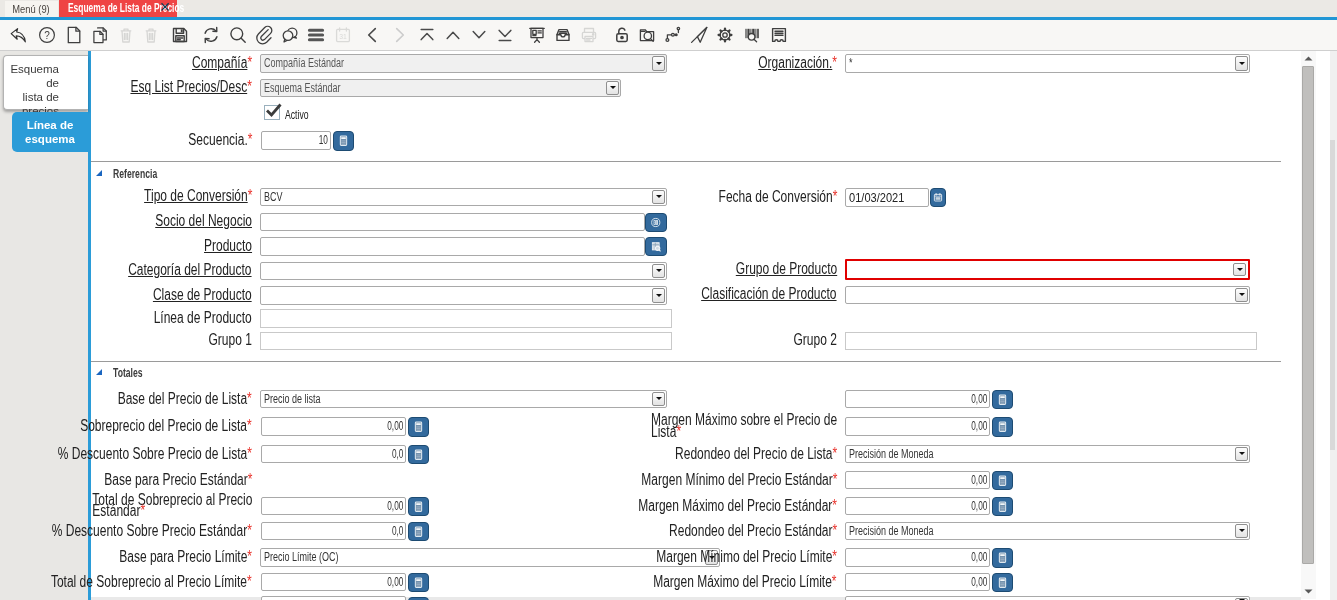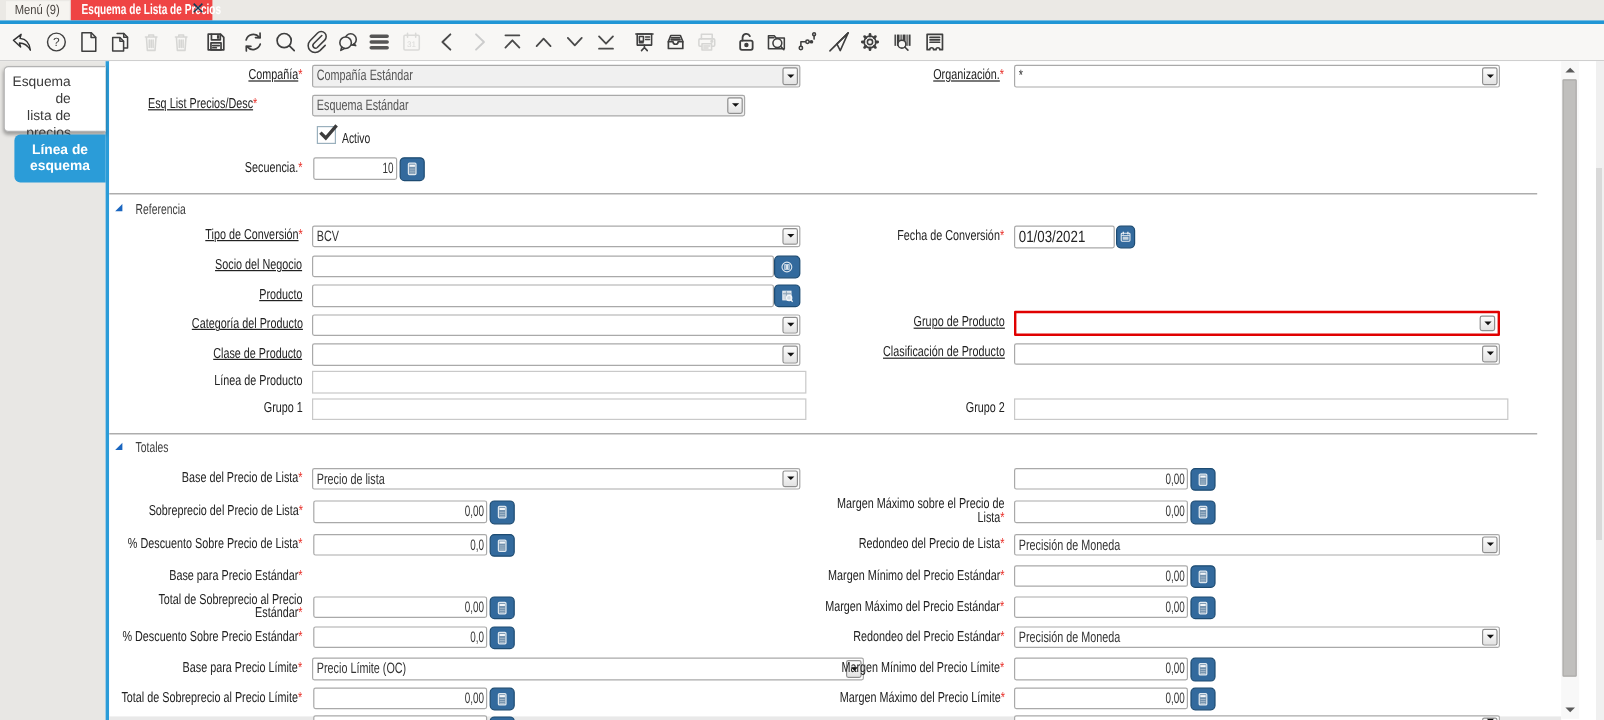--- a/index.html
+++ b/index.html
@@ -24,38 +24,38 @@
 #btab{position:absolute;left:12px;top:112px;width:76px;height:40px;background:#2b9cd8;border-radius:5px 0 0 5px;
  color:#fff;font-size:11.5px;font-weight:bold;line-height:14px;text-align:center;padding-top:6px}
 
 #content{position:absolute;left:91px;top:51px;width:1239px;height:549px;background:#fff}
 
 #sbtrack{position:absolute;left:1301px;top:51px;width:15px;height:548px;background:#f8f8f8}
 #sbthumb{position:absolute;left:1302px;top:66px;width:12px;height:498px;background:#c0bfbd;border:1px solid #aaa9a7;border-radius:1px}
 #ostrip{position:absolute;left:1330px;top:51px;width:7px;height:549px;background:#f0f0f0}
 #othumb{position:absolute;left:1330px;top:140px;width:5px;height:310px;background:#d9d9d9}
 
-.lb{position:absolute;font-size:12px;color:#222;text-align:right;line-height:11.5px;white-space:nowrap}
+.lb{position:absolute;font-size:16px;color:#222;line-height:11.5px;white-space:nowrap}
 .lb .sx{display:inline-block;transform:scaleX(0.75);transform-origin:100% 50%;}
 .sxl{display:inline-block;transform:scaleX(0.72);transform-origin:0 50%;white-space:nowrap}
 .st{color:#e8312a}
 .un{text-decoration:underline;text-underline-offset:1px}
 .fd{position:absolute;background:#fff;border:1px solid #a9a9a9;border-radius:2px;font-size:12.5px;color:#333}
 .fd .vt{position:absolute;left:3px;top:50%;transform:translateY(-50%) scaleX(0.72);transform-origin:0 50%;white-space:nowrap}
 .fd .vr{position:absolute;right:2px;top:50%;transform:translateY(-50%) scaleX(0.66);transform-origin:100% 50%;white-space:nowrap}
 .fd .vd{position:absolute;left:3px;top:50%;transform:translateY(-50%) scaleX(0.82);transform-origin:0 50%;white-space:nowrap;font-size:13.5px;color:#222}
 .ro{background:#f0f0f0;color:#555}
 .pl{border:1px solid #c9c9c9;border-radius:0}
 .cab{position:absolute;right:1px;top:1px;bottom:1px;width:13px;background:linear-gradient(#fdfdfd,#e3e3e3);
  border:1px solid #8f8f8f;border-radius:2px}
 .cab i{position:absolute;left:50%;top:50%;margin-left:-3px;margin-top:-1.5px;width:0;height:0;
  border-left:3px solid transparent;border-right:3px solid transparent;border-top:3.8px solid #111}
 .bb{position:absolute;background:#336a9d;border:1px solid #1d4b72;border-radius:4px}
 .hr{position:absolute;height:1px;background:#9a9a9a}
-.hdr{position:absolute;font-size:12px;font-weight:normal;color:#3c3c3c;white-space:nowrap}
+.hdr{position:absolute;font-size:12px;font-weight:bold;color:#3c3c3c;white-space:nowrap}
 .tri{position:absolute;width:0;height:0;border-left:6px solid transparent;border-bottom:6px solid #1a66c0}
 .redbox{position:absolute;border:2px solid #e00000;background:#fff;border-radius:1px}
 </style></head><body>
 <div id="app">
 <div id="tabbar"></div>
 <div class="tab0"><span style="display:inline-block;transform:scaleX(.85)">Menú (9)</span></div>
 <div class="tab1"><span style="display:inline-block;transform:scaleX(.7);transform-origin:0 50%;margin-left:9px;white-space:nowrap">Esquema de Lista de Precios</span><span style="position:absolute;right:6px;top:0;font-weight:normal;color:#173c55;font-size:14px;top:-1px">✕</span></div>
 <div id="tabul"></div>
 <div id="toolbar"></div>
 <svg class="tbi" style="left:7px" viewBox="0 0 20 20" fill="none" stroke-linecap="round" stroke-linejoin="round">
@@ -265,21 +265,21 @@
         <i></i>
       </span>
     </div>
 <div class="lb" style="right:500px;top:57.25px"><span class="sx"><span class="un">Organización.</span><span class="st">*</span></span></div>
 <div class="fd" style="left:845px;top:54px;width:405px;height:18.5px">
       <span class="vt">*</span>
       <span class="cab">
         <i></i>
       </span>
     </div>
-<div class="lb" style="right:1123px;top:81.25px"><span class="sx"><span class="un">Esq List Precios/Desc</span><span class="st">*</span></span></div>
+<div class="lb" style="right:1085px;top:81.25px"><span class="sx"><span class="un">Esq List Precios/Desc</span><span class="st">*</span></span></div>
 <div class="fd ro" style="left:260px;top:78.5px;width:361px;height:18.5px">
       <span class="vt">Esquema Estándar</span>
       <span class="cab">
         <i></i>
       </span>
     </div>
 <div class="abs" style="left:264px;top:105px;width:16px;height:15px;background:#fff;border:1px solid #9ab0bd"></div>
 <svg class="abs" style="left:264px;top:100px" width="20" height="20" viewBox="0 0 20 20" fill="none">
       <path d="M3 10.5 L7.5 15 L16.5 4.5" stroke="#3c3c3c" stroke-width="2.8"></path>
     </svg>

